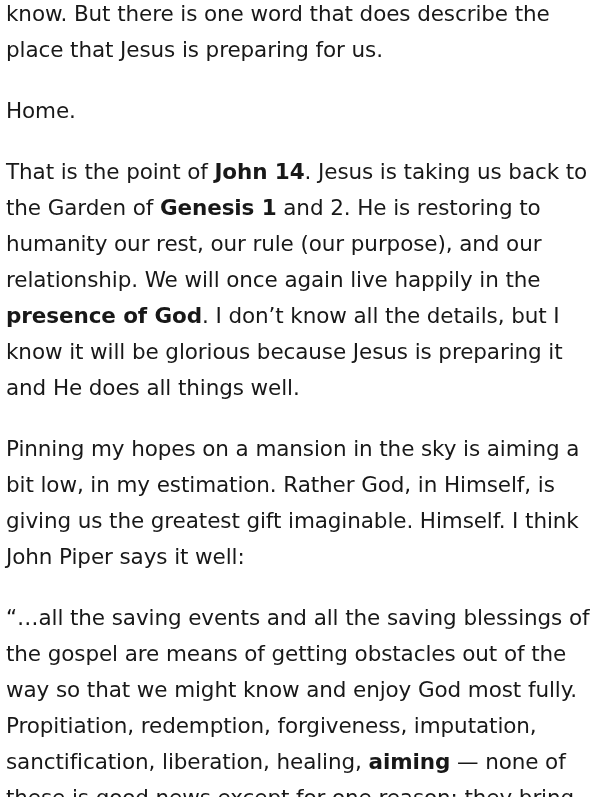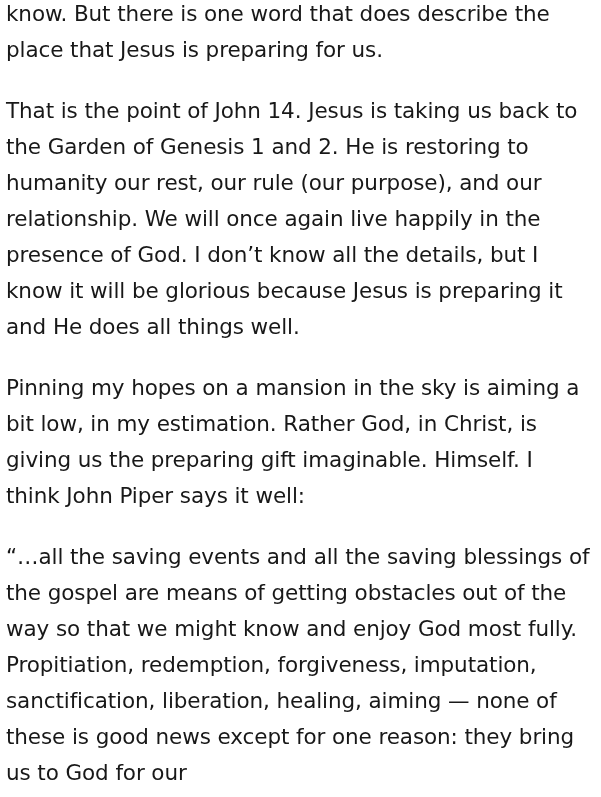--- a/index.html
+++ b/index.html
@@ -24,25 +24,26 @@
     line-height: 36px;
     margin: 0 0 25px 0;
     letter-spacing: -0.1px;
     color: #181818;
     font-weight: 400;
   }
   p.para:first-child {
     margin-top: -4px;
   }
   p.para b {
-    font-weight: 400;
+    font-weight: 700;
     margin-top: 44px;
   }
 </style>
 </head>
 <body>
 
 <div id="article">
   <p class="para" id="p1"><span>know. But there is one word that does describe the place that Jesus is preparing for us.</span></p>
+  <p class="para" id="p2"><span>Home.</span></p>
   <p class="para" id="p3"><span>That is the point of </span><b>John 14</b><span>. Jesus is taking us back to the Garden of </span><b>Genesis 1</b><span> and 2. He is restoring to humanity our rest, our rule (our purpose), and our relationship. We will once again live happily in the </span><b>presence of God</b><span>. I don’t know all the details, but I know it will be glorious because Jesus is preparing it and He does all things well.</span></p>
-  <p class="para" id="p4"><span>Pinning my hopes on a mansion in the sky is aiming a bit low, in my estimation. Rather God, in Christ, is giving us the preparing gift imaginable. Himself. I think John Piper says it well:</span></p>
+  <p class="para" id="p4"><span>Pinning my hopes on a mansion in the sky is aiming a bit low, in my estimation. Rather God, in Himself, is giving us the greatest gift imaginable. Himself. I think John Piper says it well:</span></p>
   <p class="para" id="p5"><span>“…all the saving events and all the saving blessings of the gospel are means of getting obstacles out of the way so that we might know and enjoy God most fully. Propitiation, redemption, forgiveness, imputation, sanctification, liberation, healing, </span><b>aiming</b><span> — none of these is good news except for one reason: they bring us to God for our</span></p>
 </div>
 
 </body></html>

